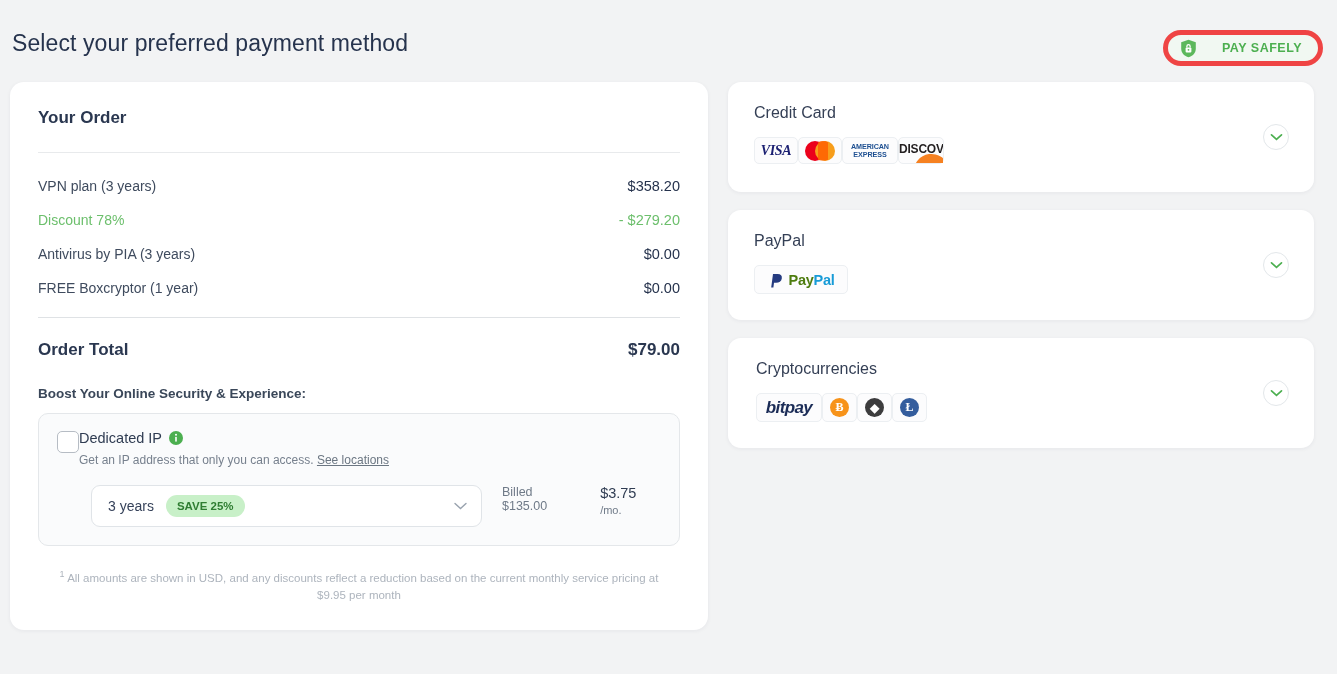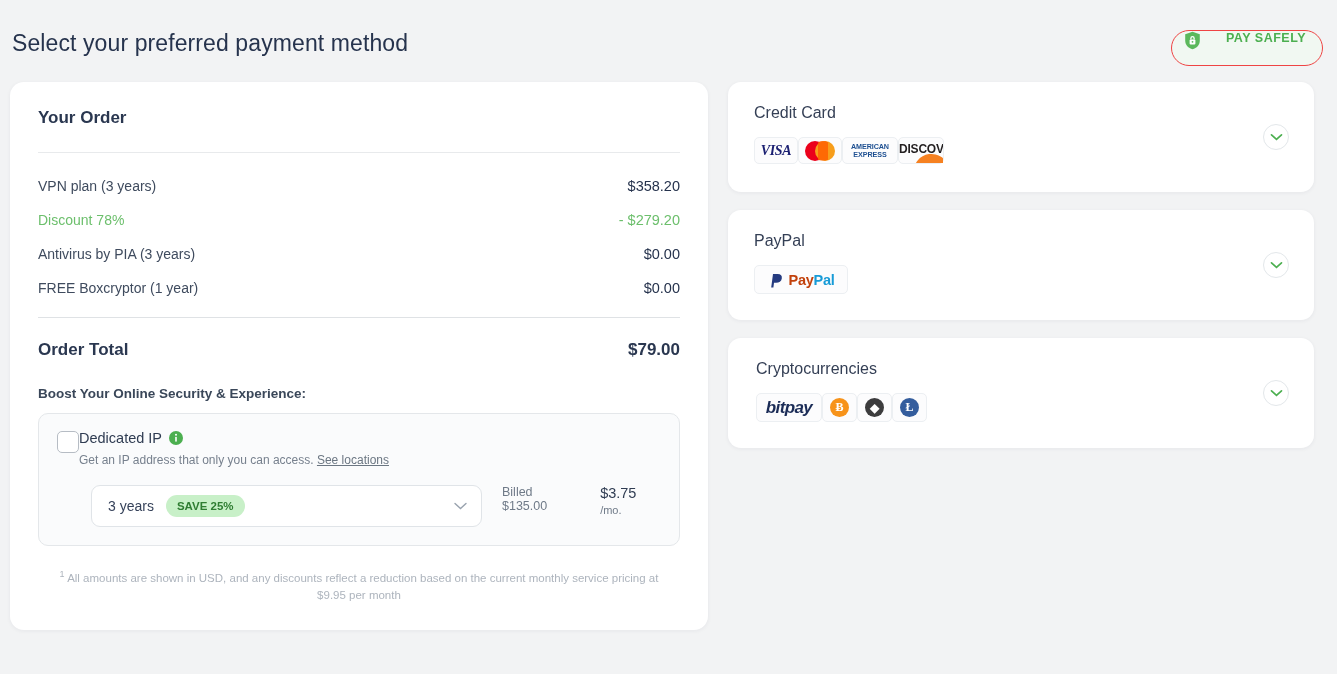--- a/index.html
+++ b/index.html
@@ -19,25 +19,25 @@
     left: 12px; top: 30px;
     font-size: 23px;
     font-weight: 400;
     color: #26334d;
     letter-spacing: .1px;
   }
   .pay-safely {
     position: absolute;
     right: 14px; top: 30px;
     height: 36px;
-    display: flex; gap: 25px;
+    display: flex; align-items: center; gap: 25px;
     padding: 0 16px 0 12px;
     border-radius: 999px;
     background: #f1f8f2;
-    border: 1px solid #ef4444;
+    border: 5px solid #ef4444;
   }
   .pay-safely .label {
     font-size: 12.5px; font-weight: 700; letter-spacing: .5px;
     color: #4caf50;
   }
   .shield-ico { width: 17px; height: 19px; display: block; }
 
   
   .order-card {
     position: absolute;
@@ -157,21 +157,21 @@
   .mc .o { left: 8px; width: 20px; background: #ff5f00; opacity: .85;
            clip-path: inset(0 25% 0 25%); }
   .amex { text-align: center; line-height: 1.0; }
   .amex span { display: block; font-size: 7.2px; font-weight: 700; color: #1d4f91; letter-spacing: -.1px;}
   .disc { text-align: center; position: relative; overflow: hidden; height: 25px; width: 44px;}
   .disc .t { font-size: 12px; font-weight: 700; color: #231f20; letter-spacing: -.2px; margin-top:4px; display:block;text-align:center;}
   .disc .o { position: absolute; right: -4px; bottom: -7px; width: 34px; height: 16px;
              background: #f68121; border-radius: 50% 50% 0 0 / 100% 100% 0 0; transform: rotate(-8deg);}
   .pp { display: flex; align-items: center; gap: 6px; }
   .pp-txt { font-size: 14.5px; font-weight: 700; letter-spacing: -.3px; }
-  .pp-txt .a { color: #c2410c; } .pp-txt .b { color: #179bd7; }
+  .pp-txt .a { color: #4d7c0f; } .pp-txt .b { color: #179bd7; }
   .bitpay-txt { font-family: "Liberation Sans", sans-serif; font-style: italic;
                 font-weight: 700; font-size: 17px; color: #1b2c57; letter-spacing: -.6px; }
   .coin { width: 19px; height: 19px; border-radius: 50%;
           display:flex; align-items:center; justify-content:center;
           font-size: 12px; font-weight: 700; color: #fff; }
   .coin.btc { background: #f7931a; font-family: "Liberation Serif", serif; }
   .coin.eth { background: #3c3c3d; }
   .coin.ltc { background: #345d9d; font-family: "Liberation Serif", serif; }
 </style>
 </head>

